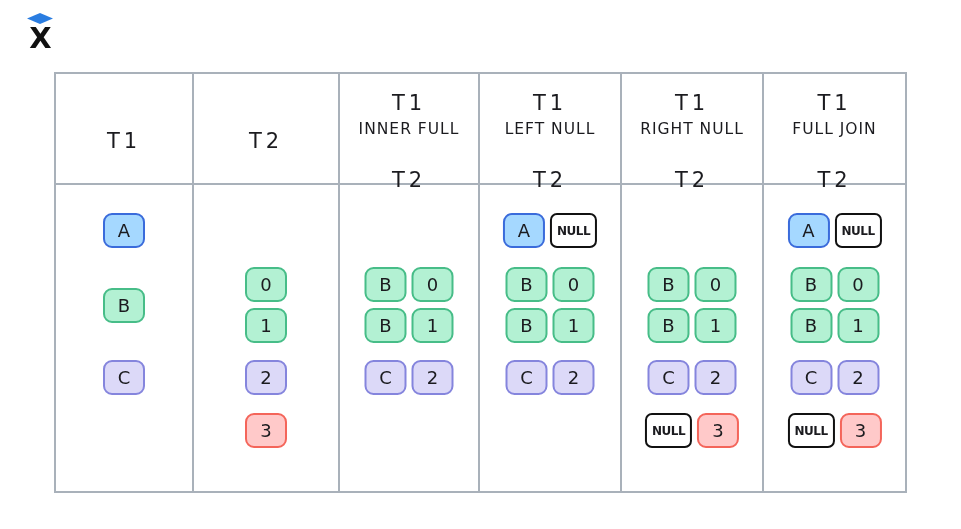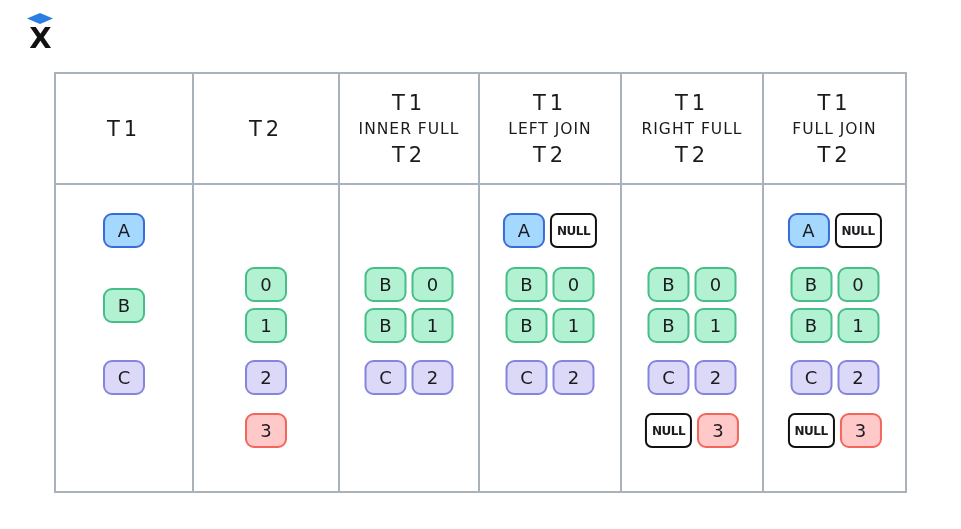--- a/index.html
+++ b/index.html
@@ -26,21 +26,21 @@
     box-sizing:border-box; border:2px solid var(--line);
     display:grid; grid-template-columns:138px 146px 140px 142px 142px 1fr;
   }
   .col{ box-sizing:border-box; border-right:2px solid var(--line); display:flex; flex-direction:column; }
   .col:last-child{ border-right:none; }
 
   .header{
     height:111px; box-sizing:border-box; border-bottom:2px solid var(--line);
     display:flex; flex-direction:column; align-items:center; justify-content:center; gap:5px;
   }
-  .hline-big{ font-size:21px; letter-spacing:4px; white-space:nowrap; }
+  .hline-big{ font-size:21px; letter-spacing:4px; white-space:nowrap;margin-top:25px; }
   .hline-small{ font-size:15.5px; letter-spacing:1px; white-space:nowrap; }
 
   .colbody{ position:relative; flex:1; }
   .row{ position:absolute; left:50%; transform:translateX(-50%); display:flex; gap:5px; }
 
   .box{
     min-width:42px; height:35px; box-sizing:border-box; padding:0 5px;
     border:2px solid; border-radius:9px;
     display:flex; align-items:center; justify-content:center;
     font-size:18px; color:var(--ink); white-space:nowrap;
@@ -108,21 +108,21 @@
         </div>
         <div class="row" style="top: 175px;">
           <div class="box" style="background: rgb(220, 217, 248); border-color: rgb(133, 133, 221);">C</div>
           <div class="box" style="background: rgb(220, 217, 248); border-color: rgb(133, 133, 221);">2</div>
         </div>
       </div>
     </div>
     <div class="col">
       <div class="header">
         <div class="hline-big">T1</div>
-        <div class="hline-small">LEFT JOIN</div>
+        <div class="hline-small">LEFT NULL</div>
         <div class="hline-big">T2</div>
       </div>
       <div class="colbody">
         <div class="row" style="top: 28px;">
           <div class="box" style="background: rgb(165, 216, 255); border-color: rgb(58, 107, 219);">A</div>
           <div class="box null" style="background: rgb(255, 255, 255); border-color: rgb(17, 17, 17);">NULL</div>
         </div>
         <div class="row" style="top: 82px;">
           <div class="box" style="background: rgb(179, 241, 211); border-color: rgb(71, 189, 136);">B</div>
           <div class="box" style="background: rgb(179, 241, 211); border-color: rgb(71, 189, 136);">0</div>
@@ -133,21 +133,21 @@
         </div>
         <div class="row" style="top: 175px;">
           <div class="box" style="background: rgb(220, 217, 248); border-color: rgb(133, 133, 221);">C</div>
           <div class="box" style="background: rgb(220, 217, 248); border-color: rgb(133, 133, 221);">2</div>
         </div>
       </div>
     </div>
     <div class="col">
       <div class="header">
         <div class="hline-big">T1</div>
-        <div class="hline-small">RIGHT FULL</div>
+        <div class="hline-small">RIGHT NULL</div>
         <div class="hline-big">T2</div>
       </div>
       <div class="colbody">
         <div class="row" style="top: 82px;">
           <div class="box" style="background: rgb(179, 241, 211); border-color: rgb(71, 189, 136);">B</div>
           <div class="box" style="background: rgb(179, 241, 211); border-color: rgb(71, 189, 136);">0</div>
         </div>
         <div class="row" style="top: 123px;">
           <div class="box" style="background: rgb(179, 241, 211); border-color: rgb(71, 189, 136);">B</div>
           <div class="box" style="background: rgb(179, 241, 211); border-color: rgb(71, 189, 136);">1</div>

